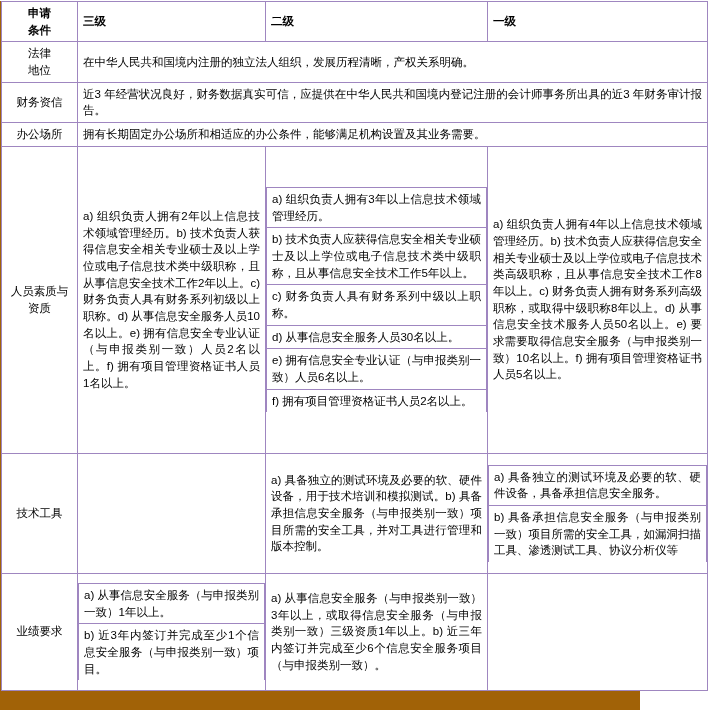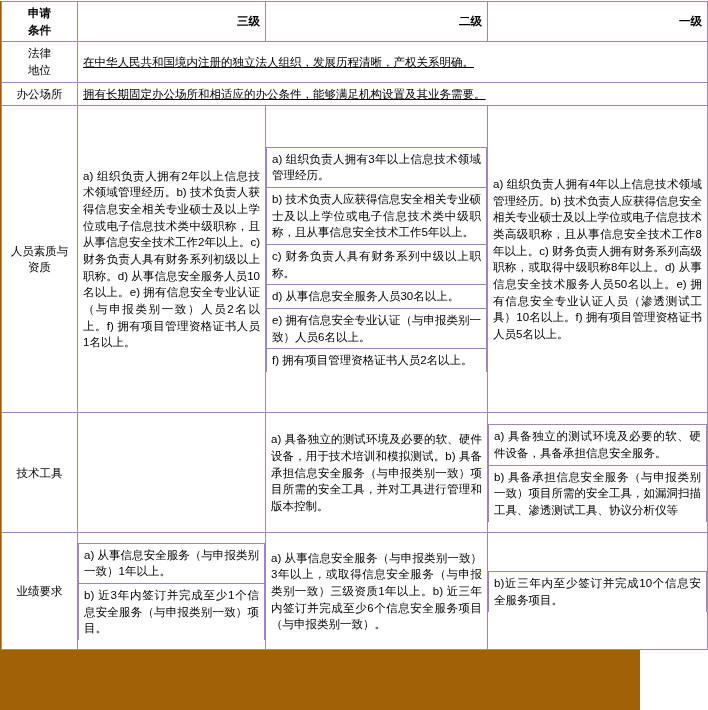--- a/index.html
+++ b/index.html
@@ -31,38 +31,38 @@
     border: 1px solid #9f86c0;
     vertical-align: middle;
     padding: 3px 5px;
     font-size: 11.5px;
     line-height: 1.45;
     word-break: break-all;
     background: #ffffff;
   }
   .hdr {
     background: #cdc2de;
-    text-align: right;
+    text-align: left;
     font-weight: bold;
     font-size: 12px;
     color: #000;
   }
   .rowlabel {
     text-align: center;
     font-size: 11.5px;
     color: #000;
     padding: 3px 2px;
     line-height: 1.5;
   }
   .body-cell {
     vertical-align: top;
     text-align: justify;
     text-justify: inter-ideograph;
   }
-  .vmid { vertical-align: middle; text-decoration: underline; }
+  .vmid { vertical-align: middle; }
   .nested {
     border-collapse: collapse;
     table-layout: fixed;
     width: 100%;
     height: 100%;
   }
   .nested td {
     border: none;
     border-bottom: 1px solid #9f86c0;
     padding: 4px 4px;
@@ -102,20 +102,24 @@
       </tr>
 
       <tr>
         <td class="rowlabel">
           <div>法律</div>
           <div>地位</div>
         </td>
         <td class="body-cell vmid" colspan="3">在中华人民共和国境内注册的独立法人组织，发展历程清晰，产权关系明确。</td>
       </tr>
 
+      <tr>
+        <td class="rowlabel">财务资信</td>
+        <td class="body-cell vmid" colspan="3">近3 年经营状况良好，财务数据真实可信，应提供在中华人民共和国境内登记注册的会计师事务所出具的近3 年财务审计报告。</td>
+      </tr>
 
       <tr>
         <td class="rowlabel">办公场所</td>
         <td class="body-cell vmid" colspan="3">拥有长期固定办公场所和相适应的办公条件，能够满足机构设置及其业务需要。</td>
       </tr>
 
 
       <tr>
         <td class="rowlabel" style="height:300px">
           <div>人员素质与</div>
@@ -139,21 +143,21 @@
                 </tr>
               <tr>
                   <td>e) 拥有信息安全专业认证（与申报类别一致）人员6名以上。</td>
                 </tr>
               <tr>
                   <td>f) 拥有项目管理资格证书人员2名以上。</td>
                 </tr>
             </tbody>
           </table>
         </td>
-        <td class="body-cell">a) 组织负责人拥有4年以上信息技术领域管理经历。b) 技术负责人应获得信息安全相关专业硕士及以上学位或电子信息技术类高级职称，且从事信息安全技术工作8年以上。c) 财务负责人拥有财务系列高级职称，或取得中级职称8年以上。d) 从事信息安全技术服务人员50名以上。e) 拥有信息安全专业认证人员（渗透测试工具）10名以上。f) 拥有项目管理资格证书人员5名以上。</td>
+        <td class="body-cell">a) 组织负责人拥有4年以上信息技术领域管理经历。b) 技术负责人应获得信息安全相关专业硕士及以上学位或电子信息技术类高级职称，且从事信息安全技术工作8年以上。c) 财务负责人拥有财务系列高级职称，或取得中级职称8年以上。d) 从事信息安全技术服务人员50名以上。e) 要求需要取得信息安全服务（与申报类别一致）10名以上。f) 拥有项目管理资格证书人员5名以上。</td>
       </tr>
 
       <tr>
         <td class="rowlabel" style="height:113px">技术工具</td>
         <td class="body-cell empty-cell"></td>
         <td class="body-cell">a) 具备独立的测试环境及必要的软、硬件设备，用于技术培训和模拟测试。b) 具备承担信息安全服务（与申报类别一致）项目所需的安全工具，并对工具进行管理和版本控制。</td>
         <td class="sub-wrap">
           <table class="nested">
             <tbody>
               <tr>
@@ -178,22 +182,19 @@
               <tr>
                   <td>b) 近3年内签订并完成至少1个信息安全服务（与申报类别一致）项目。</td>
                 </tr>
             </tbody>
           </table>
         </td>
         <td class="body-cell">a) 从事信息安全服务（与申报类别一致）3年以上，或取得信息安全服务（与申报类别一致）三级资质1年以上。b) 近三年内签订并完成至少6个信息安全服务项目（与申报类别一致）。</td>
         <td class="sub-wrap">
           <table class="nested">
             <tbody>
-              <tr>
-                  <td>b)近三年内至少签订并完成10个信息安全服务项目。</td>
-                </tr>
             </tbody>
           </table>
         </td>
       </tr>
     </tbody>
   </table>
 </div>
 
 </body></html>

